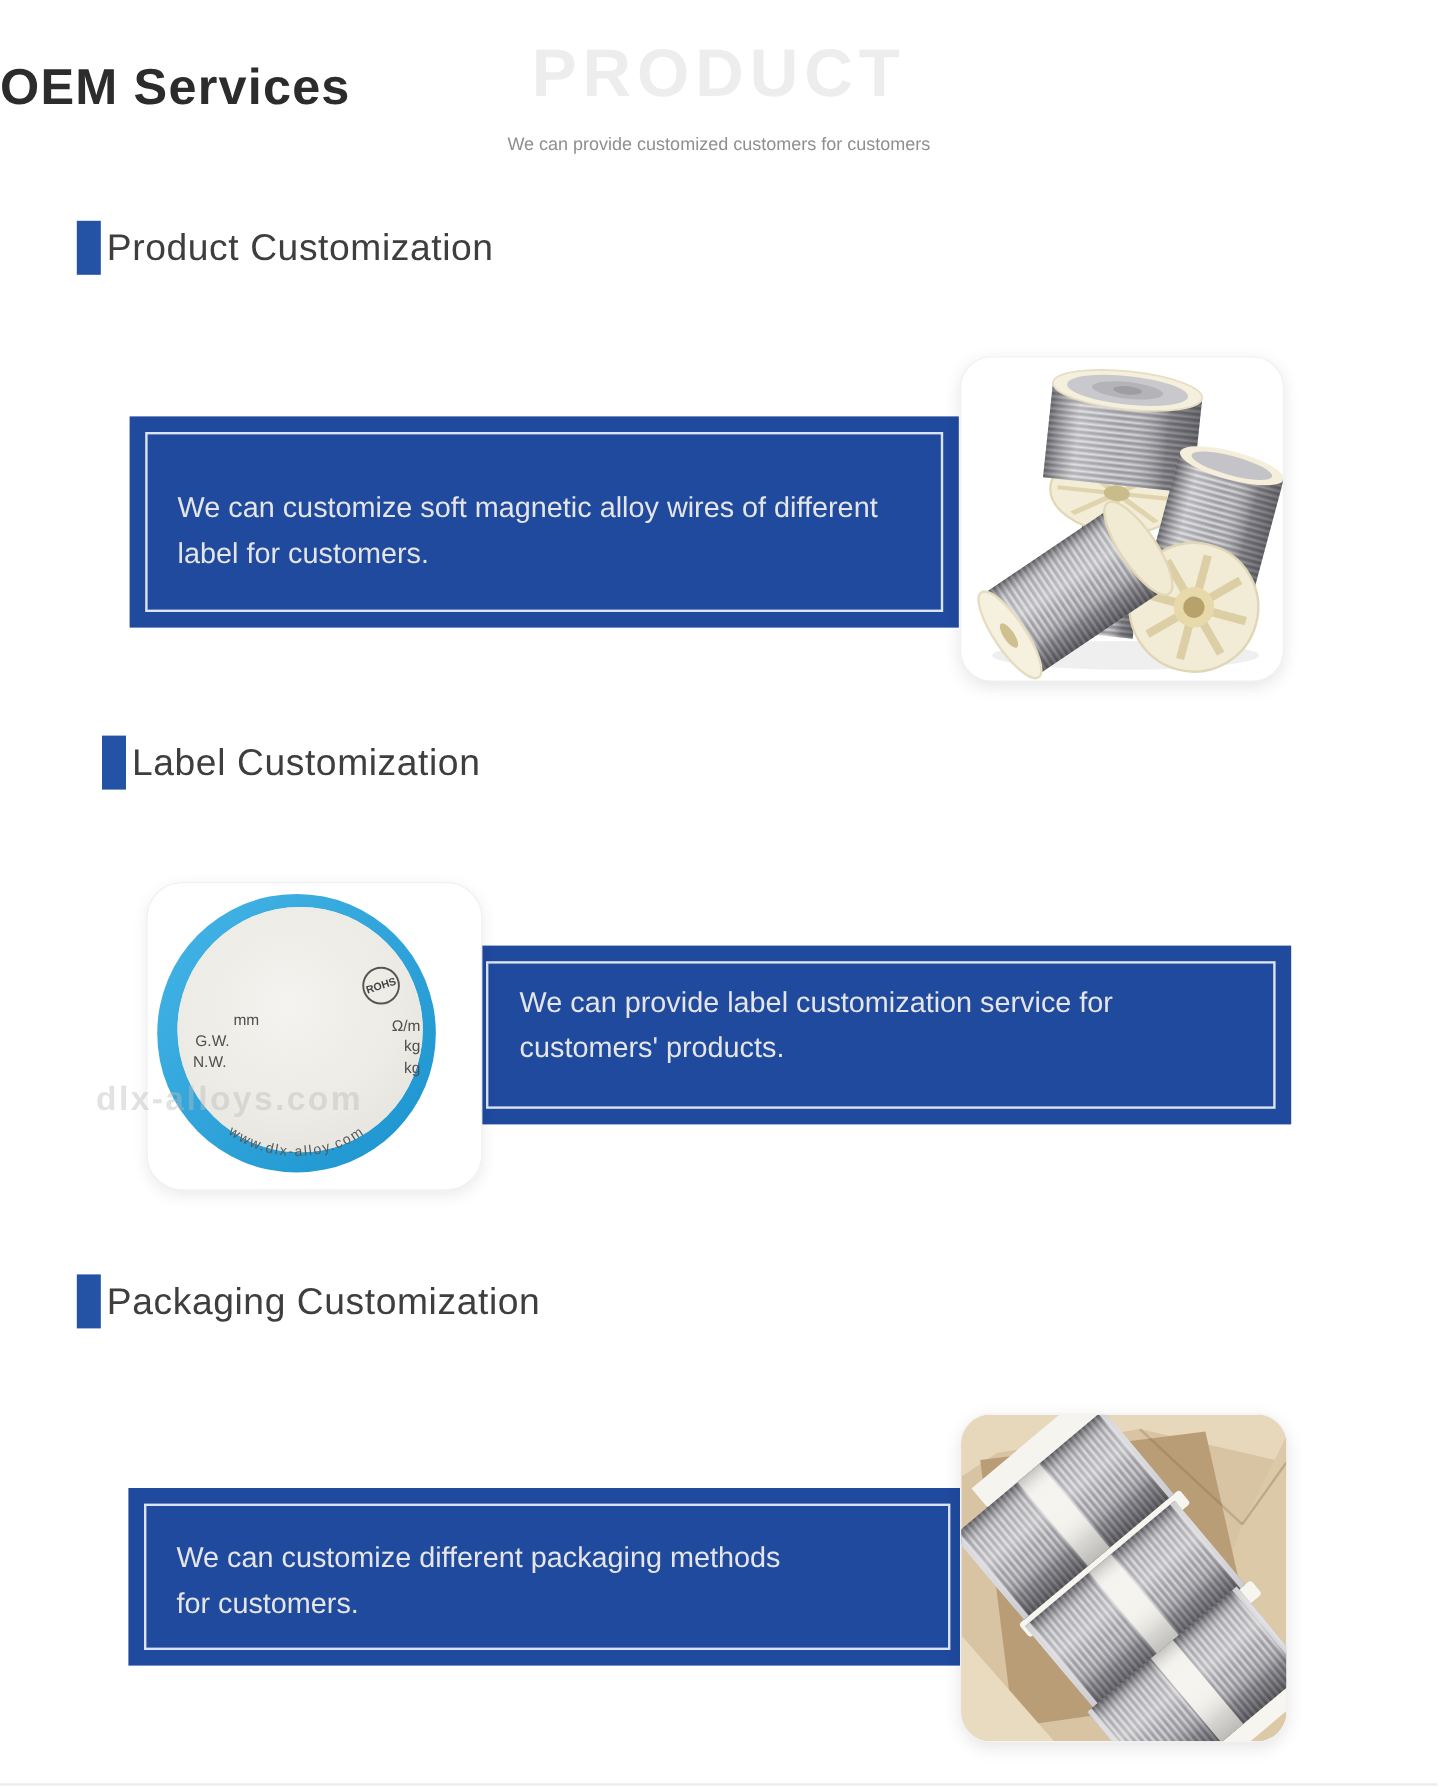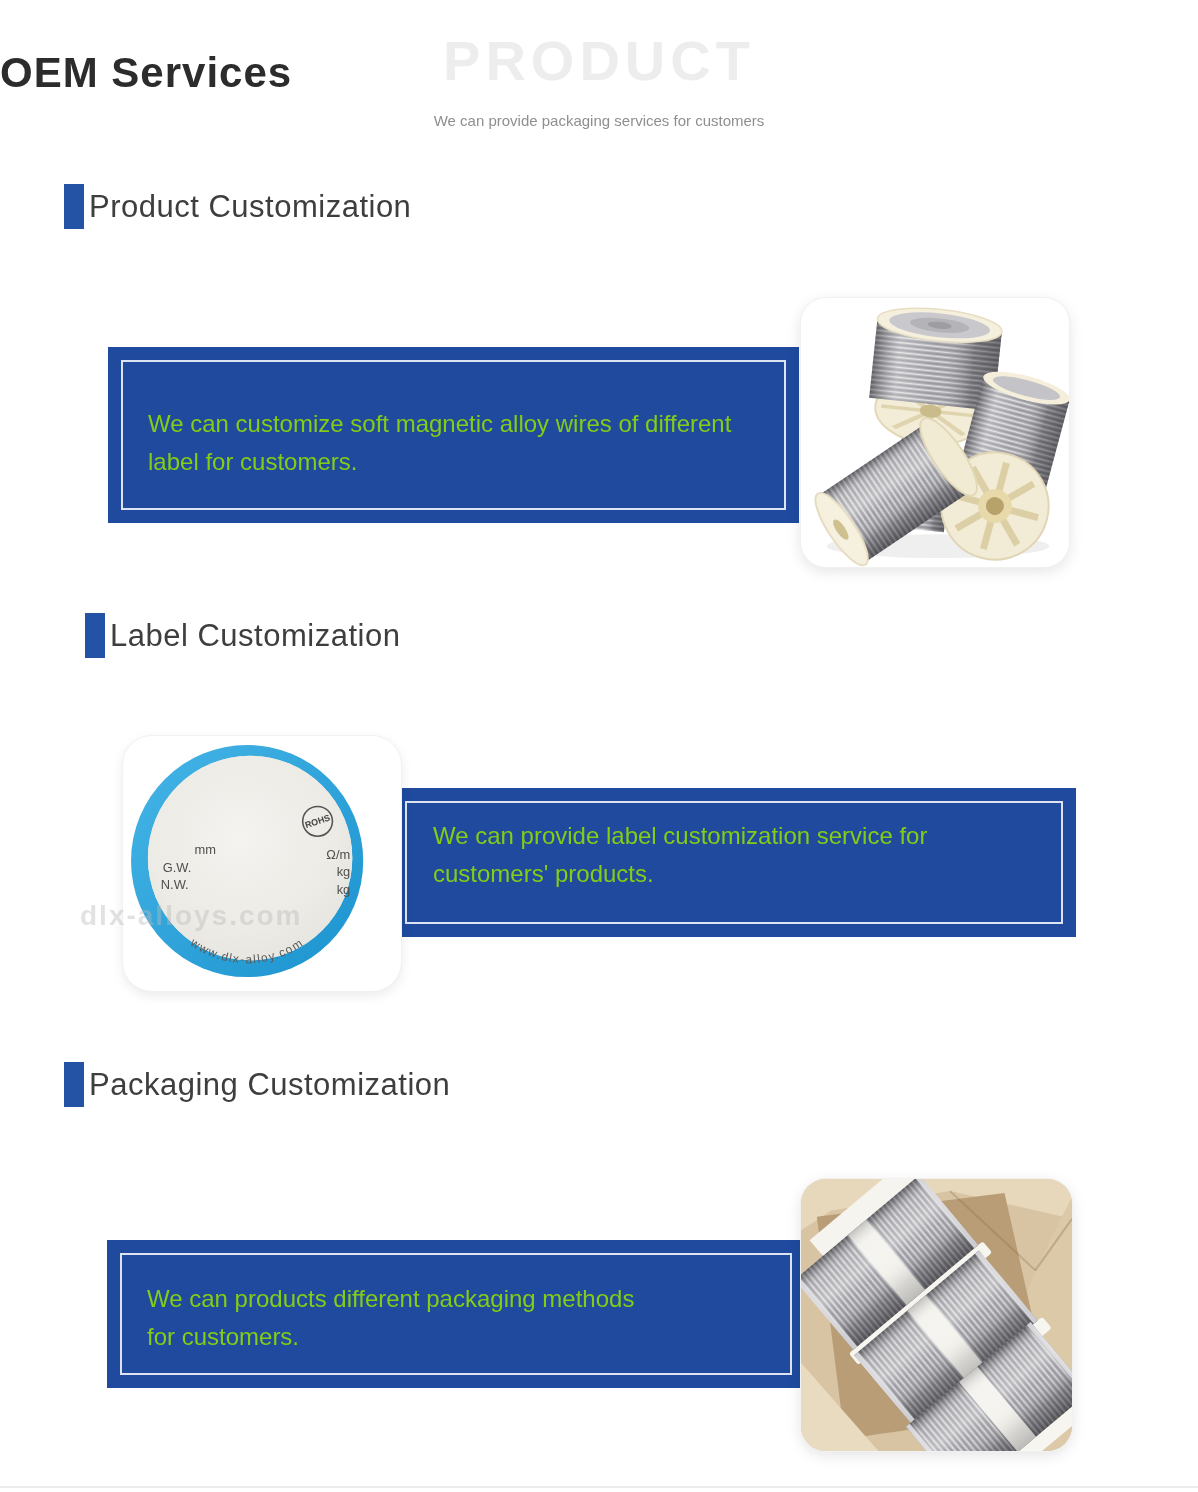--- a/index.html
+++ b/index.html
@@ -15,21 +15,21 @@
   
   .sec-head{position:absolute;display:flex;align-items:center;}
   .sec-head .bar{width:20px;height:45px;background:#2453a6;flex:0 0 auto;}
   .sec-head h2{font-size:31px;font-weight:400;color:#3e3e3e;margin:0 0 0 5px;letter-spacing:.5px;}
   #head1{left:64px;top:184px;}
   #head2{left:64px;top:613px;padding-left:21px;}
   #head3{left:64px;top:1062px;}
   
   .banner{position:absolute;background:#1f4a9e;box-sizing:border-box;}
   .banner::before{content:"";position:absolute;inset:13px;border:2px solid rgba(255,255,255,.85);}
-  .banner p{margin:0;font-size:24px;line-height:38px;color:#84cc16;position:relative;}
+  .banner p{margin:0;font-size:24px;line-height:38px;color:#e5e5e5;position:relative;}
   .bl{display:block;}
   #banner1{left:108px;top:347px;width:691px;height:176px;padding:58px 30px 0 40px;}
   #banner2{left:392px;top:788px;width:684px;height:149px;padding:29px 20px 0 41px;z-index:1;}
   #banner3{left:107px;top:1240px;width:698px;height:148px;padding:40px 20px 0 40px;}
   
   .card{position:absolute;background:#fff;overflow:hidden;
         box-shadow:0 4px 14px rgba(0,0,0,.10);border:1px solid #f1f1f1;box-sizing:border-box;}
   #card1{left:800px;top:297px;width:270px;height:271px;border-radius:26px;}
   #card2{left:122px;top:735px;width:280px;height:257px;border-radius:30px;z-index:2;
          box-shadow:0 4px 12px rgba(0,0,0,.08);}
@@ -79,21 +79,21 @@
       <stop offset="0" stop-color="#45b5e6"></stop>
       <stop offset="1" stop-color="#1b93cf"></stop>
     </linearGradient>
   </defs>
 </svg>
 
 <div class="page">
 
   <div class="watermark">PRODUCT</div>
   <h1 class="title">OEM Services</h1>
-  <p class="subtitle">We can provide packaging services for customers</p>
+  <p class="subtitle">We can provide customized customers for customers</p>
 
   <div class="sec-head" id="head1">
     <span class="bar"></span>
     <h2>Product Customization</h2>
   </div>
 
   <div class="banner" id="banner1">
     <p>
       <span class="bl">We can customize soft magnetic alloy wires of different</span>
       <span class="bl">label for customers.</span>
@@ -186,21 +186,21 @@
   </div>
   <div class="label-watermark">dlx-alloys.com</div>
 
   <div class="sec-head" id="head3">
     <span class="bar"></span>
     <h2>Packaging Customization</h2>
   </div>
 
   <div class="banner" id="banner3">
     <p>
-      <span class="bl">We can products different packaging methods</span>
+      <span class="bl">We can customize different packaging methods</span>
       <span class="bl">for customers.</span>
     </p>
   </div>
 
   <div class="card" id="card3">
     <svg viewBox="0 0 273 274">
       <rect width="273" height="274" fill="#d8c3a3"></rect>
       <polygon points="0,0 273,0 273,40 150,12 30,32 0,52" fill="#e7d8bb"></polygon>
       <polygon points="273,18 273,274 168,274 236,92" fill="#dcc9a8"></polygon>
       <polygon points="16,38 205,14 254,232 44,262" fill="#b99d76"></polygon>

